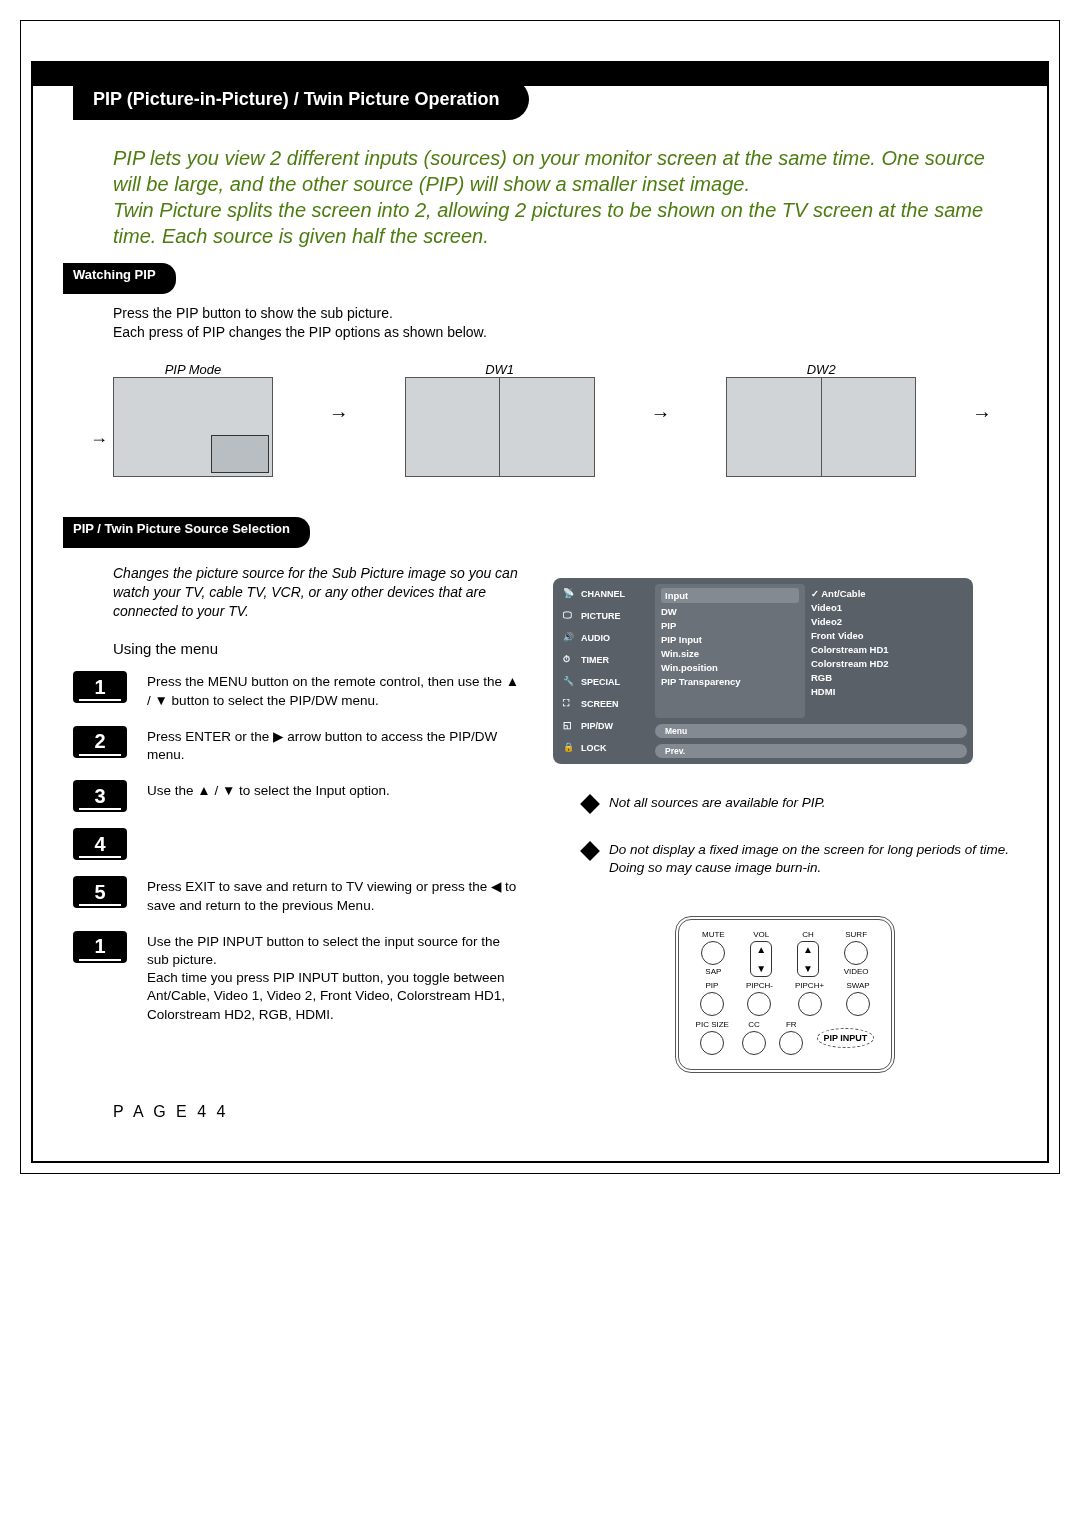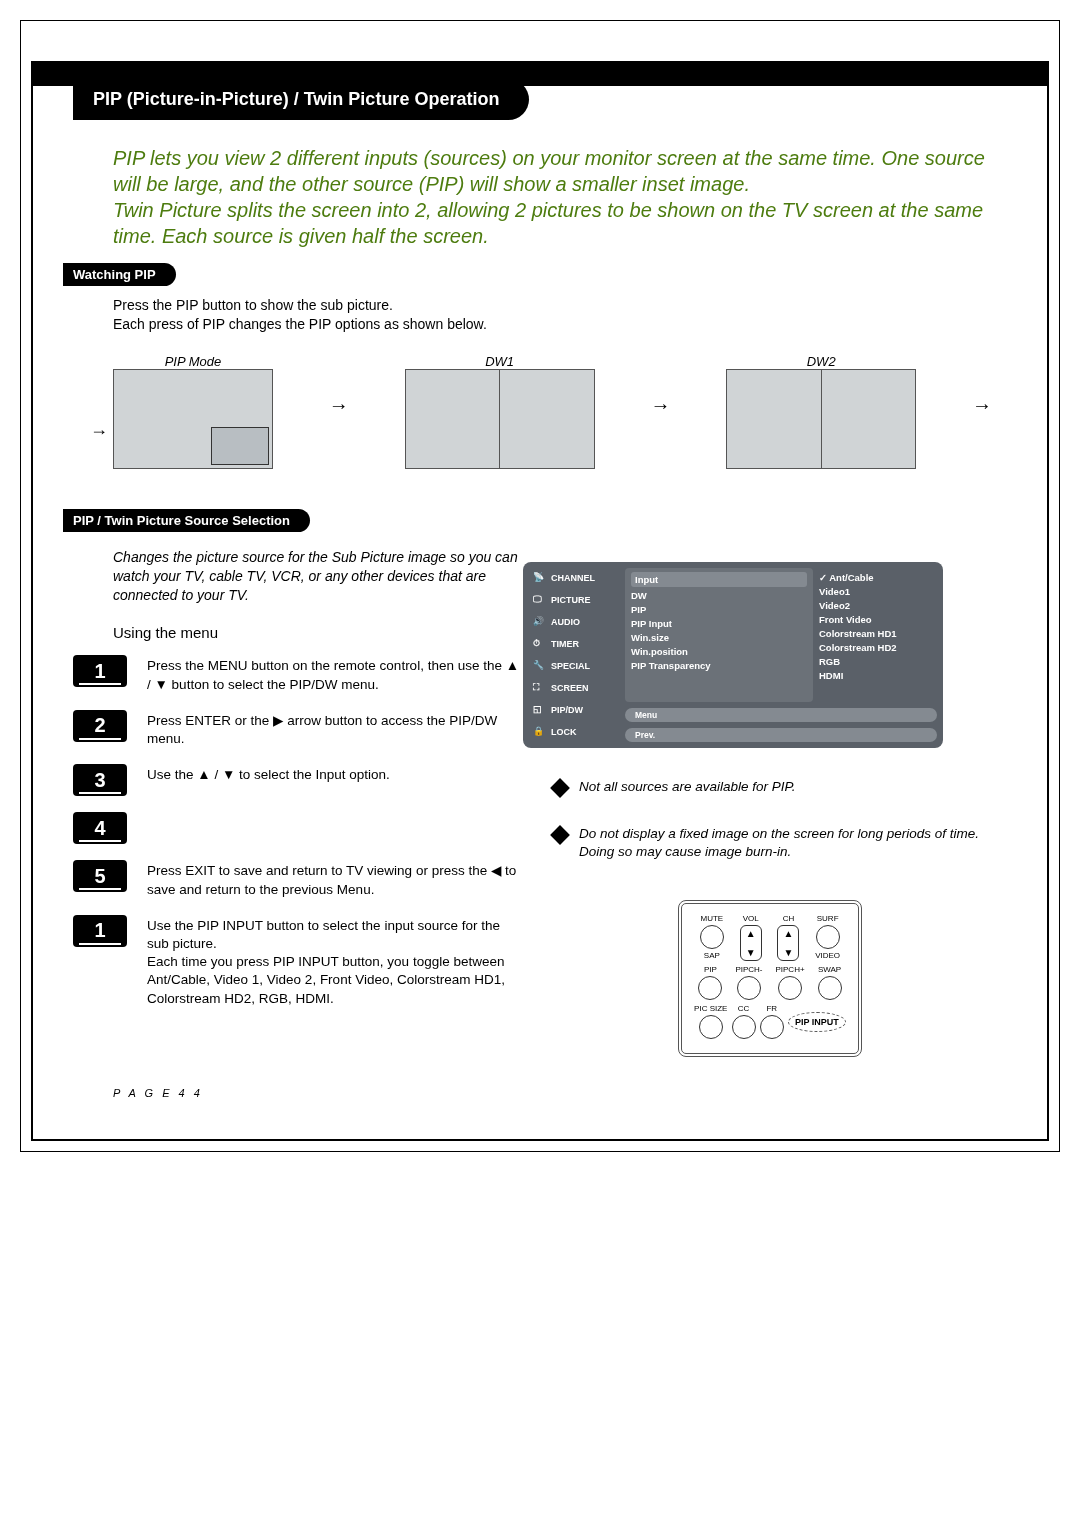--- a/index.html
+++ b/index.html
@@ -3,65 +3,65 @@
 <meta charset="utf-8">
 <style>
   * { margin: 0; padding: 0; box-sizing: border-box; }
   body { font-family: Arial, Helvetica, sans-serif; background: #fff; width: 1080px; }
   .page-outer { border: 1px solid #000; margin: 20px; padding: 0; }
   .page-inner { border: 2px solid #000; margin: 40px 10px 10px 10px; padding: 0 0 20px 0; position: relative; }
   .page-inner::before { content: ""; position: absolute; top: -1px; left: -1px; right: -1px; height: 24px; background: #000; }
   .content { padding: 20px 30px 20px 40px; position: relative; }
   .title-pill { display: inline-block; background: #000; color: #fff; font-weight: bold; font-size: 18px; padding: 10px 30px 10px 20px; border-radius: 0 22px 22px 0; position: relative; z-index: 2; margin-top: -4px; }
   .intro { font-style: italic; font-size: 20px; margin: 25px 0 14px 40px; line-height: 1.3; color: #4d7c0f; }
-  .section-pill { display: inline-block; background: #000; color: #fff; font-weight: bold; font-size: 13px; padding: 4px 20px 4px 10px; border-radius: 0 14px 14px 0; margin-left: -10px; }
+  .section-pill { display: inline-block; background: #000; color: #fff; font-weight: bold; font-size: 13px; padding: 4px 20px 12px 10px; border-radius: 0 14px 14px 0; margin-left: -10px; }
   .sub-desc { font-size: 14px; margin: 10px 0 10px 40px; line-height: 1.35; }
   .modes-row { display: flex; align-items: flex-start; justify-content: space-between; margin: 20px 20px 40px 40px; }
   .mode { display: flex; flex-direction: column; align-items: center; }
   .mode-label { font-style: italic; font-size: 13px; }
   .mode-box { position: relative; background: #d0d4d6; border: 1px solid #555; }
   .mode-pip { width: 160px; height: 100px; }
   .mode-dw1 { width: 190px; height: 100px; display: flex; }
   .mode-dw2 { width: 190px; height: 100px; display: flex; }
   .mode-pop { width: 190px; height: 130px; position: relative; border: 2px solid #000; }
   .mode-pop-main { position: absolute; left: 0; top: 18px; width: 146px; height: 92px; border: 1px solid #555; background: #eee; }
   .mode-pop-side { position: absolute; right: 0; top: 0; width: 40px; height: 130px; display: flex; flex-direction: column; gap: 2px; border-left: 1px solid #000; }
   .mode-pop-thumb { flex: 1; border: 1px solid #555; background: #e8e8e8; }
   .dw-half { flex: 1; border-right: 1px solid #555; }
   .dw-half:last-child { border-right: none; }
   .pip-inset { position: absolute; right: 3px; bottom: 3px; width: 58px; height: 38px; border: 1px solid #333; background: #b8bec2; }
   .arrow { width: 30px; height: 100px; display: flex; align-items: center; justify-content: center; font-size: 20px; }
-  .two-col { display: flex; }
+  .two-col { display: flex; gap: 30px; }
   .left-col { flex: 0 0 450px; }
   .right-col { flex: 1; }
   .italic-desc { font-style: italic; font-size: 14px; margin: 16px 0 20px 40px; line-height: 1.35; }
   .subhead { font-size: 15px; margin: 18px 0 14px 40px; }
   .step { display: flex; gap: 20px; margin: 0 0 16px 0; align-items: flex-start; }
   .step-num { background: #000; color: #fff; font-weight: bold; font-size: 20px; width: 54px; height: 32px; display: flex; align-items: center; justify-content: center; border-radius: 4px; flex-shrink: 0; position: relative; }
   .step-num::after { content: ""; position: absolute; bottom: 2px; left: 6px; right: 6px; height: 2px; background: #fff; }
   .step-text { font-size: 13.5px; line-height: 1.35; padding-top: 2px; }
   .osd { background: #5a6068; border-radius: 8px; padding: 6px; display: flex; gap: 4px; margin-top: 30px; width: 420px; font-size: 10px; color: #fff; }
   .osd-col1 { width: 92px; display: flex; flex-direction: column; gap: 2px; }
   .osd-item { display: flex; align-items: center; gap: 4px; padding: 4px 4px; border-radius: 3px; font-weight: bold; font-size: 9px; }
   .osd-item .ic { width: 14px; height: 12px; display: inline-block; }
-  .osd-col2 { width: 188px; background: #6b7178; border-radius: 4px; padding: 4px 6px; display: flex; flex-direction: column; gap: 3px; font-weight: bold; font-size: 9.5px; }
+  .osd-col2 { width: 150px; background: #6b7178; border-radius: 4px; padding: 4px 6px; display: flex; flex-direction: column; gap: 3px; font-weight: bold; font-size: 9.5px; }
   .osd-col2 .hi { background: #848a91; border-radius: 3px; padding: 2px 4px; }
   .osd-col3 { flex: 1; display: flex; flex-direction: column; gap: 3px; font-weight: bold; font-size: 9.5px; padding: 4px 2px; }
   .osd-footer { display: flex; gap: 6px; margin-top: 6px; flex-direction: column; }
   .osd-btn { background: #848a91; border-radius: 10px; padding: 2px 10px; font-size: 8.5px; font-weight: bold; }
   .check::before { content: "✓ "; }
   .note-row { display: flex; gap: 12px; font-style: italic; font-size: 13.5px; margin: 30px 0 0 30px; align-items: flex-start; line-height: 1.3; }
   .diamond { width: 14px; height: 14px; background: #000; transform: rotate(45deg); margin-top: 3px; flex-shrink: 0; }
-  .remote { margin: 40px auto 0 auto; width: 184px; border: 4px double #555; border-radius: 8px; padding: 10px; font-size: 8px; text-align: center; }
+  .remote { margin: 40px auto 0 auto; width: 220px; border: 4px double #555; border-radius: 16px; padding: 10px; font-size: 8px; text-align: center; }
   .remote-row { display: flex; justify-content: space-around; margin-bottom: 4px; }
   .rbtn { display: flex; flex-direction: column; align-items: center; gap: 2px; }
   .rcircle { width: 24px; height: 24px; border: 1.5px solid #333; border-radius: 50%; display: flex; align-items: center; justify-content: center; font-size: 11px; }
   .rrect { width: 22px; height: 36px; border: 1.5px solid #333; border-radius: 6px; display: flex; flex-direction: column; justify-content: space-between; padding: 2px 0; font-size: 10px; }
   .callout { border: 1.5px dashed #555; border-radius: 50%; padding: 4px 6px; font-size: 9px; font-weight: bold; }
-  .page-num { font-size: 11px; letter-spacing: 3px; margin: 30px 0 0 40px; font-style: italic; }
+  .page-num { font-size: 16px; letter-spacing: 3px; margin: 30px 0 0 40px; }
   .implicit-arrow { position: absolute; left: 30px; top: 50%; font-size: 18px; }
 </style>
 </head>
 <body>
 
 <div class="page-outer">
 <div class="page-inner">
 <div class="content">
 
   <div class="title-pill">PIP (Picture-in-Picture) / Twin Picture Operation</div>

